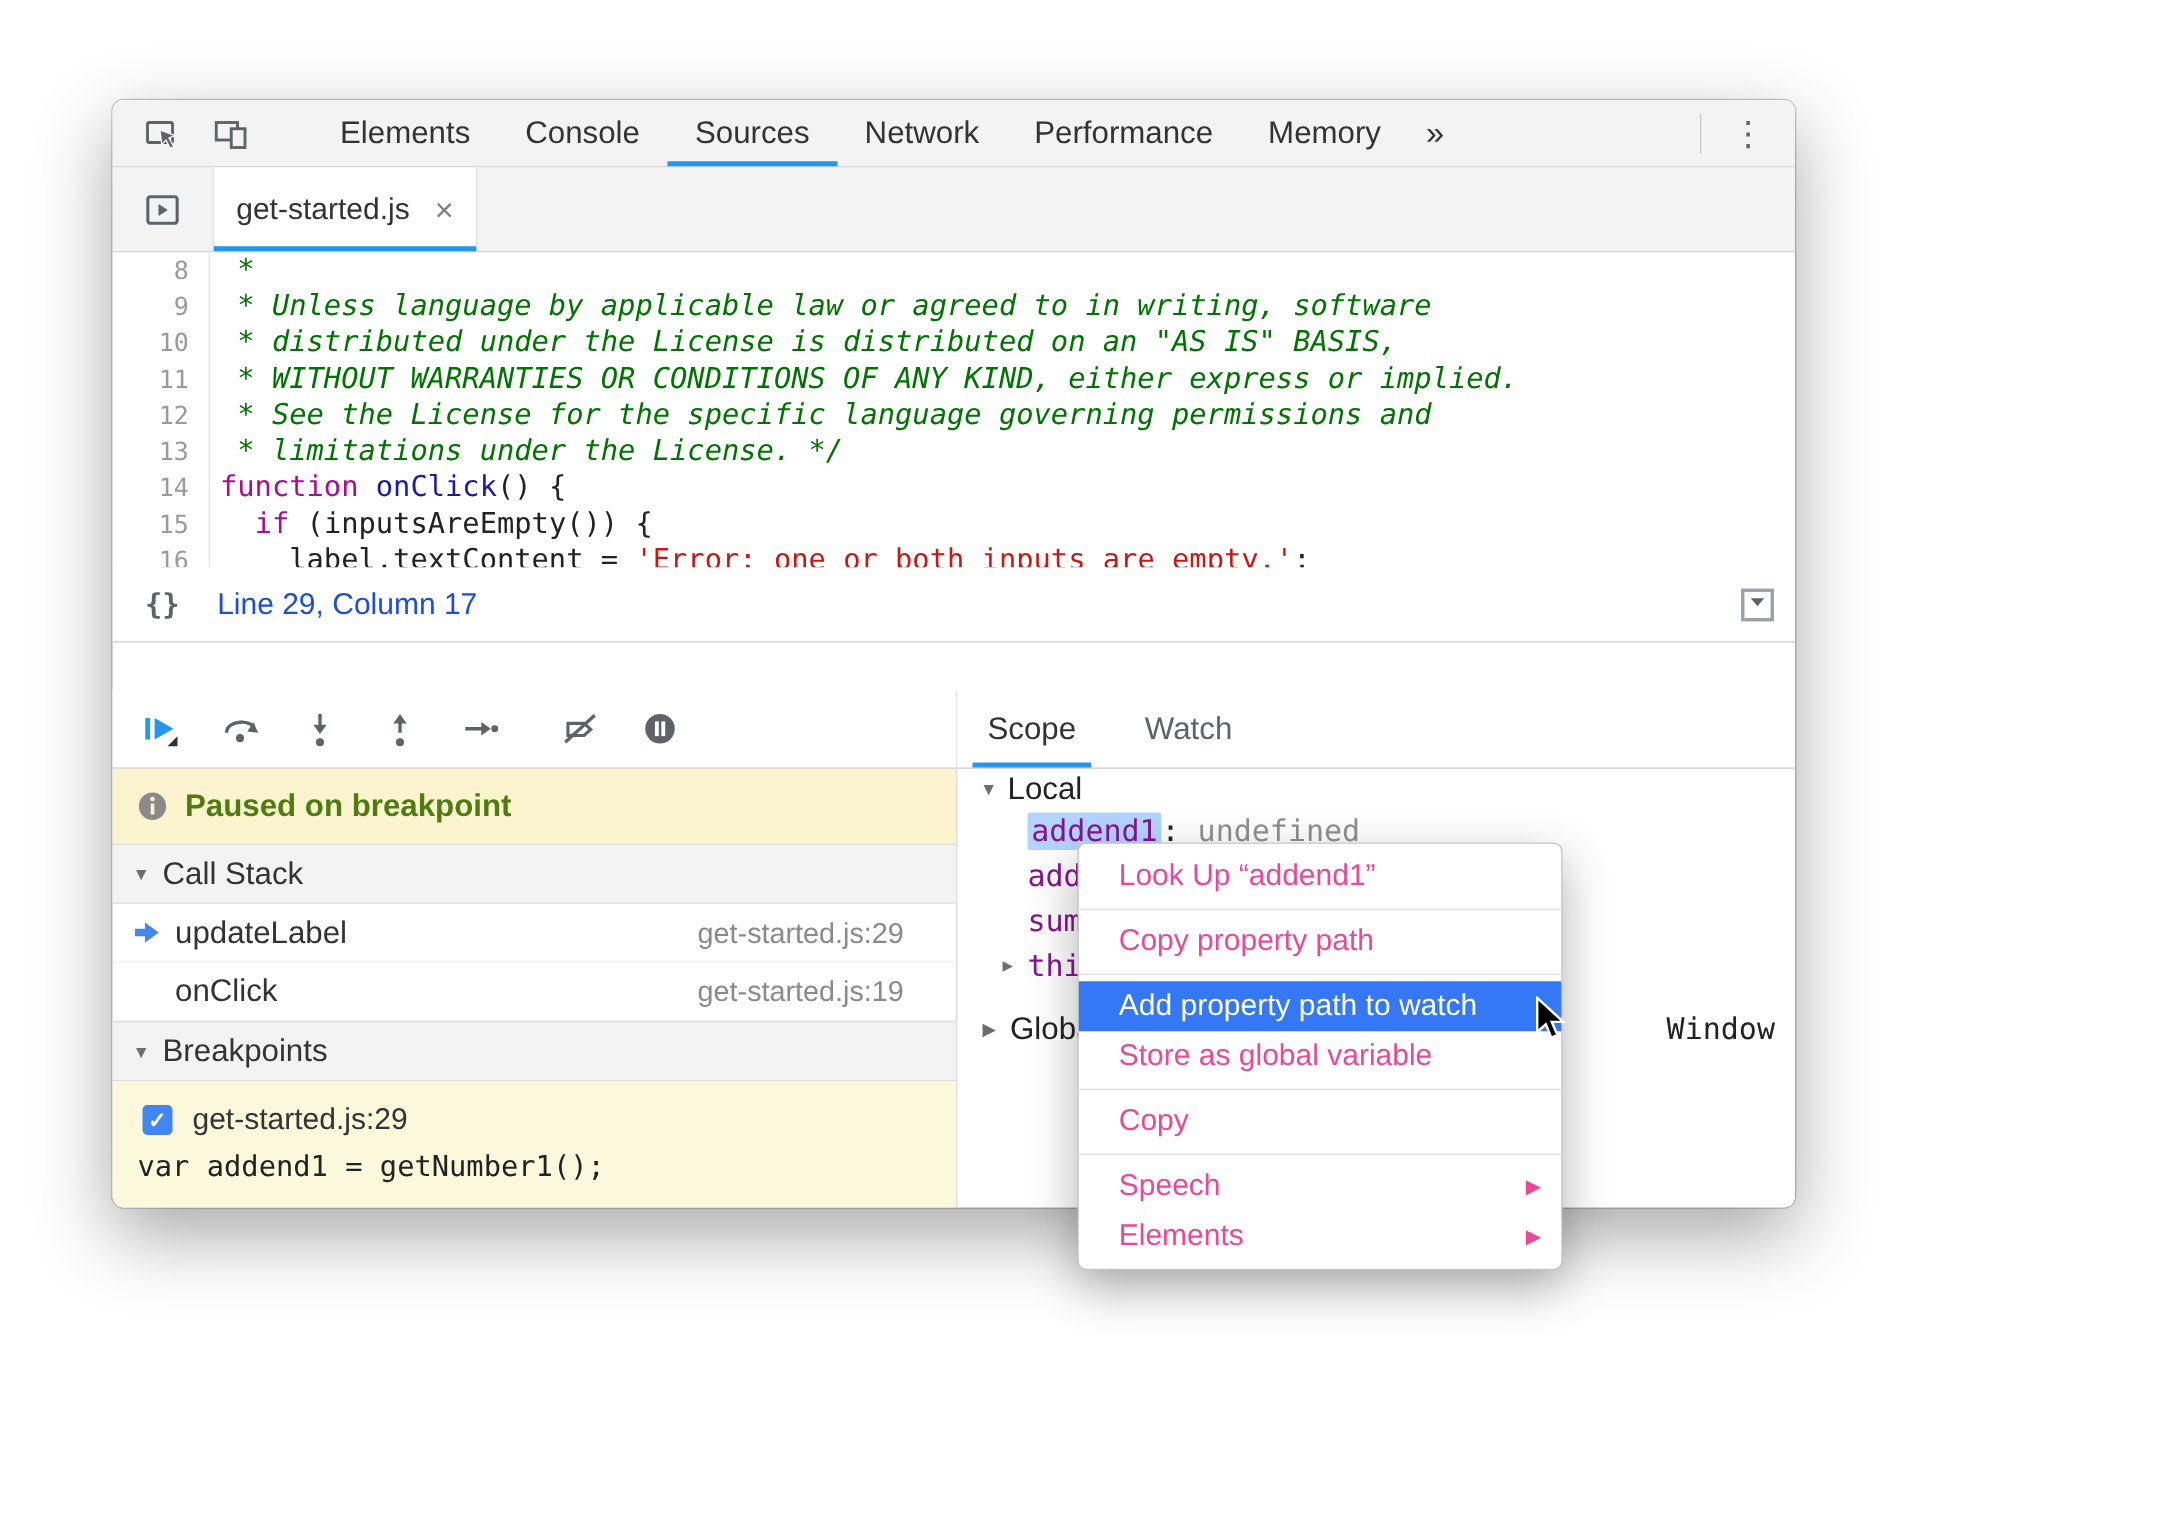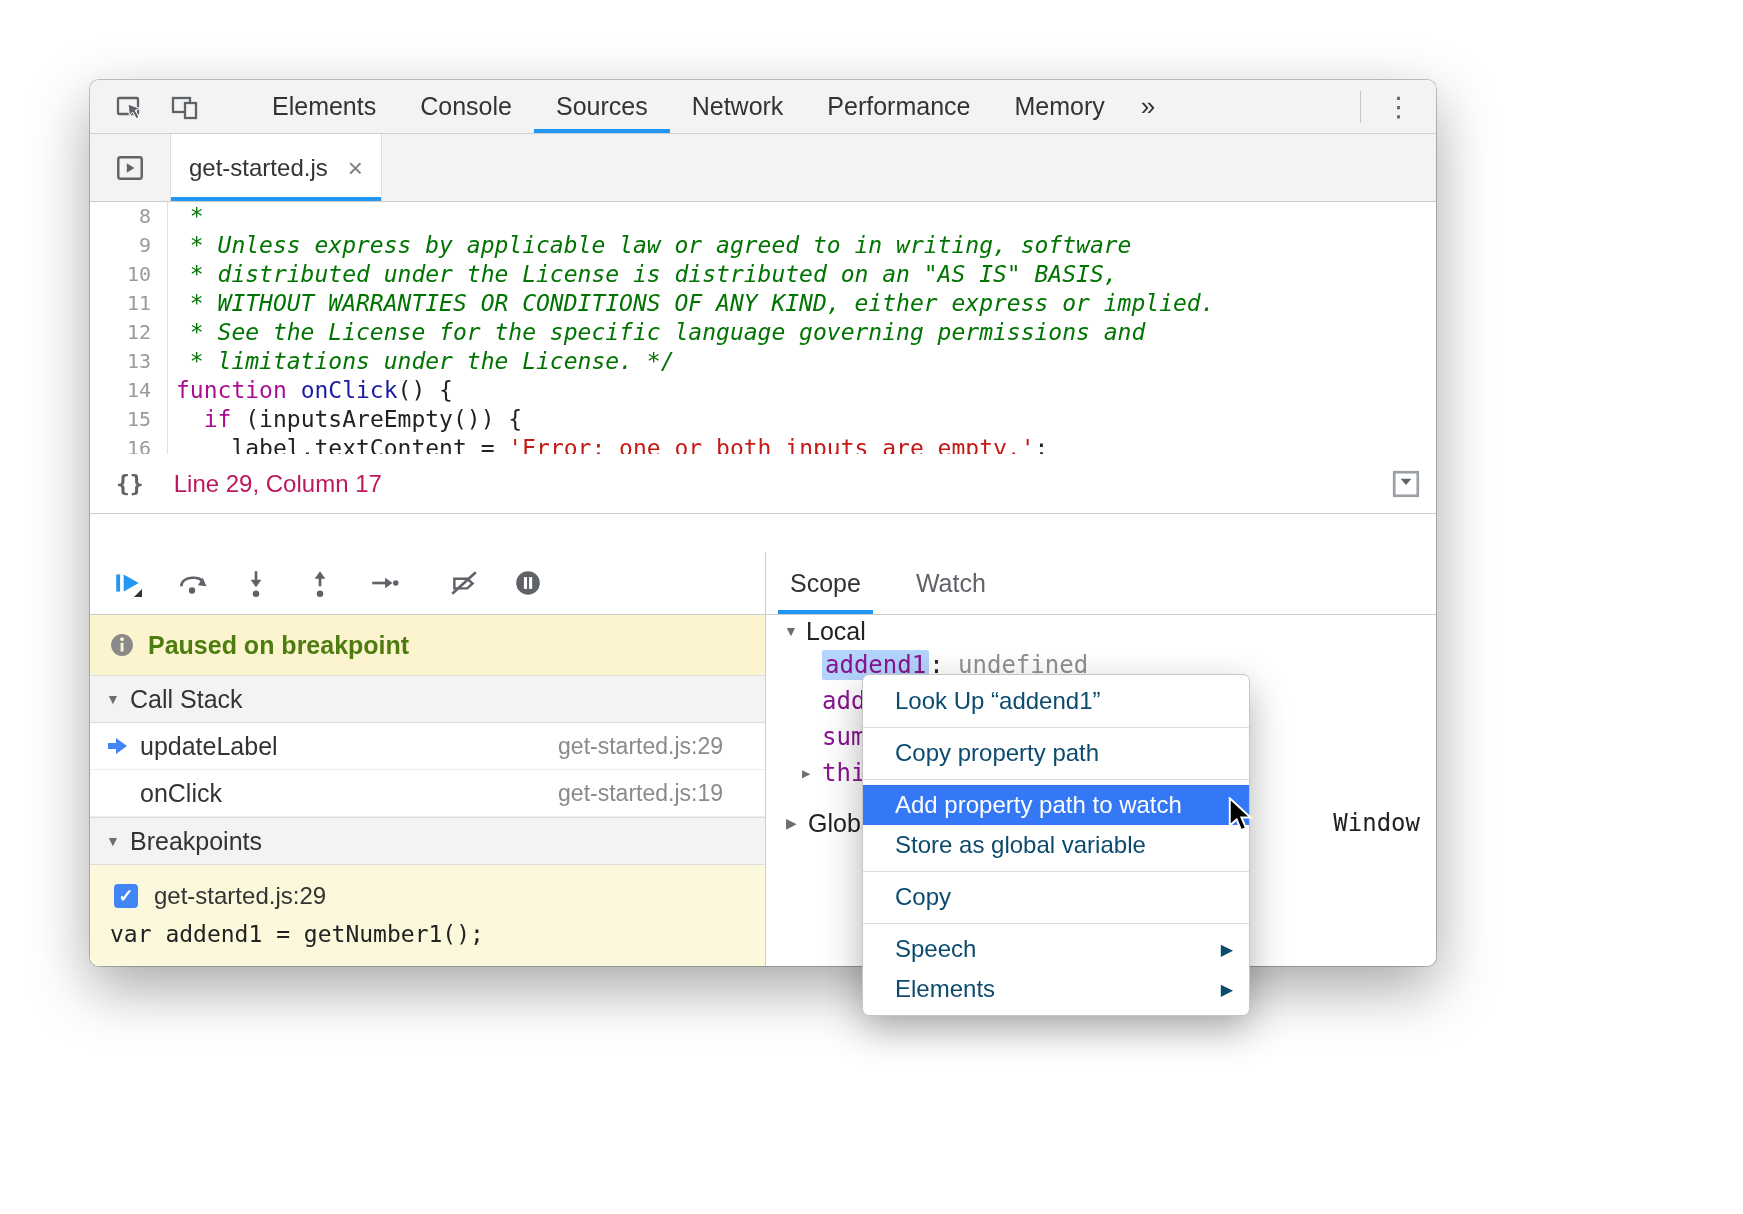--- a/index.html
+++ b/index.html
@@ -53,21 +53,21 @@
   .cm-comment { color:#007400; font-style:italic; }
   .cm-kw { color:#aa0d91; }
   .cm-def { color:#1a1aa6; }
   .cm-str { color:#c41a16; }
   .cm-plain { color:#222; }
 
   
   .statusbar { height:60px; border-bottom:1px solid #ccc; background:#fff; display:flex; align-items:center;
     padding:0 18px; position:relative; }
   .braces { font-family:"DejaVu Sans Mono", monospace; font-weight:bold; font-size:23px; color:#5f6368; margin-left:8px; }
-  .status-text { margin-left:30px; font-size:24px; color:#be185d; }
+  .status-text { margin-left:30px; font-size:24px; color:#1d4ed8; }
   .dock-btn { position:absolute; right:14px; top:14px; width:32px; height:32px; display:flex; align-items:center; justify-content:center; }
 
   
   .bottom { position:absolute; top:472px; left:0; right:0; bottom:0; display:flex; }
   .left-pane { width:676px; border-right:1px solid #ccc; background:#fff; display:flex; flex-direction:column; }
   .right-pane { flex:1; background:#fff; position:relative; }
 
   
   .debugbar { height:63px; flex:none; border-bottom:1px solid #ccc; display:flex; align-items:center;
     padding-left:22px; gap:32px; background:#fff; }
@@ -114,21 +114,21 @@
   .prop-name.selected { background:#b3d4fc; padding:1px 3px; border-radius:2px; }
   .prop-sep { color:#222; white-space:pre; }
   .prop-value { color:#909090; white-space:pre; }
   .global-row { height:36px; margin-top:14px; padding-left:20px; padding-right:16px; gap:8px; font-size:25px; color:#222; }
   .global-value { margin-left:auto; font-family:"DejaVu Sans Mono", monospace; font-size:24px; color:#222; }
 
   
   .context-menu { position:absolute; left:862px; top:674px; width:388px; background:#ffffff;
     border:1px solid #c5c5c5; border-radius:7px; box-shadow:0 14px 38px rgba(0,0,0,.3);
     padding:6px 0; z-index:50; }
-  .menu-item { height:40px; display:flex; align-items:center; padding:0 16px 0 32px; font-size:24px; color:#0c4a6e; }
+  .menu-item { height:40px; display:flex; align-items:center; padding:0 16px 0 32px; font-size:24px; color:#ec4899; }
   .menu-item.highlighted { background:#3478f6; color:#fff; }
   .menu-divider { height:1px; background:#dedede; margin:5.5px 0; }
   .submenu-arrow { margin-left:auto; font-size:16px; }
 
   .cursor-svg { position:absolute; left:1228px; top:797px; z-index:60; }
 </style>
 </head>
 <body>
 
 <div class="window">
@@ -198,21 +198,21 @@
       <div>10</div>
       <div>11</div>
       <div>12</div>
       <div>13</div>
       <div>14</div>
       <div>15</div>
       <div>16</div>
     </div>
     <div class="code">
       <div class="cl cm-comment"> *</div>
-      <div class="cl cm-comment"> * Unless express by applicable law or agreed to in writing, software</div>
+      <div class="cl cm-comment"> * Unless language by applicable law or agreed to in writing, software</div>
       <div class="cl cm-comment"> * distributed under the License is distributed on an "AS IS" BASIS,</div>
       <div class="cl cm-comment"> * WITHOUT WARRANTIES OR CONDITIONS OF ANY KIND, either express or implied.</div>
       <div class="cl cm-comment"> * See the License for the specific language governing permissions and</div>
       <div class="cl cm-comment"> * limitations under the License. */</div>
       <div class="cl"><span class="cm-kw">function </span><span class="cm-def">onClick</span><span class="cm-plain">() {</span></div>
       <div class="cl"><span class="cm-plain">  </span><span class="cm-kw">if</span><span class="cm-plain"> (inputsAreEmpty()) {</span></div>
       <div class="cl"><span class="cm-plain">    label.textContent = </span><span class="cm-str">'Error: one or both inputs are empty.'</span><span class="cm-plain">;</span></div>
     </div>
   </div>
 

